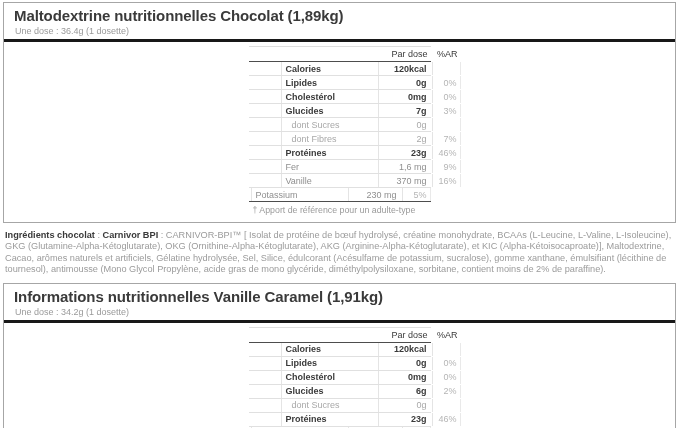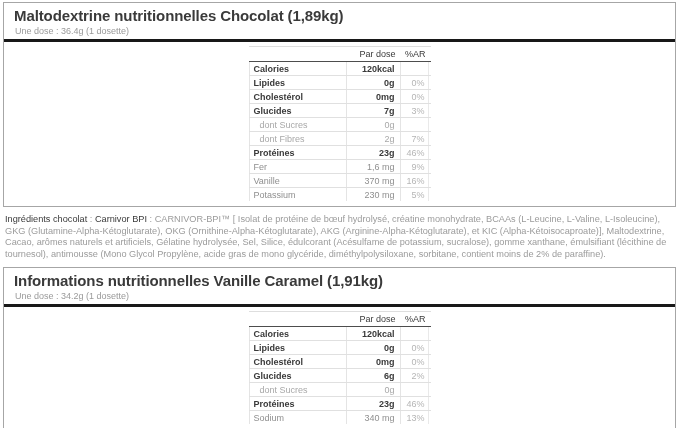--- a/index.html
+++ b/index.html
@@ -33,25 +33,25 @@
   .trow, .thead {
     display: flex; align-items: center;
   }
   .thead {
     border-top: 1px solid #dedede;
     border-bottom: 1px solid #4d4d4d;
     font-weight: 400; color: #3a3a3a;
   }
   .thead .c-val, .thead .c-ar { padding-top: 2px; padding-bottom: 2px; }
   .trow { border-bottom: 1px solid #e0e0e0; }
-  .trow:last-child { border-bottom: none; }
+  .trow:last-child { border-bottom: none; justify-content: flex-end; }
   .c-label {
     flex: 0 0 98px; text-align: left; padding: 1.5px 2px 1.5px 4px;
     border-left: 1px solid #e4e4e4; border-right: 1px solid #e4e4e4;
-    align-self: stretch; display: flex; align-items: center;
+    align-self: stretch; display: flex; align-items: center; margin-left: 32px;
   }
   .c-val {
     flex: 0 0 54px; text-align: right; padding: 1.5px 5px 1.5px 2px;
     border-right: 1px solid #e4e4e4;
     align-self: stretch; display: flex; align-items: center; justify-content: flex-end;
   }
   .c-ar {
     flex: 0 0 28px; text-align: right; padding: 1.5px 3px 1.5px 2px;
     border-right: 1px solid #e9e9e9;
     align-self: stretch; display: flex; align-items: center; justify-content: flex-end;
@@ -66,21 +66,21 @@
   .tfoot {
     border-top: 1px solid #4d4d4d;
     color: #9a9a9a; font-size: 8.8px;
     padding: 2.5px 2px 2px 4px;
   }
 
   .ingredients {
     font-size: 9.2px; line-height: 11.6px; color: #9b9b9b;
     padding: 3px 2px 7px 2px; text-align: left;
   }
-  .ingredients b { color: #3a3a3a; font-weight: 400; }
+  .ingredients b { color: #3a3a3a; font-weight: 700; }
 </style>
 </head>
 <body>
 
 <div class="page">
 
   <div class="panel">
     <div class="panel-head">
       <div class="panel-title">Maltodextrine nutritionnelles Chocolat (1,89kg)</div>
       <div class="panel-dose">Une dose : 36.4g (1 dosette)</div>
@@ -137,20 +137,21 @@
             <span class="c-label">Vanille</span>
             <span class="c-val">370 mg</span>
             <span class="c-ar">16%</span>
           </div>
           <div class="trow plain">
             <span class="c-label">Potassium</span>
             <span class="c-val">230 mg</span>
             <span class="c-ar">5%</span>
           </div>
         </div>
+      <div class="tfoot">† Apport de référence pour un adulte-type</div>
     </div>
   </div>
   <p class="ingredients"><b>Ingrédients chocolat</b><span> : </span><b>Carnivor BPI</b><span> : CARNIVOR-BPI™ [ Isolat de protéine de bœuf hydrolysé, créatine monohydrate, BCAAs (L-Leucine, L-Valine, L-Isoleucine), GKG (Glutamine-Alpha-Kétoglutarate), OKG (Ornithine-Alpha-Kétoglutarate), AKG (Arginine-Alpha-Kétoglutarate), et KIC (Alpha-Kétoisocaproate)], Maltodextrine, Cacao, arômes naturels et artificiels, Gélatine hydrolysée, Sel, Silice, édulcorant (Acésulfame de potassium, sucralose), gomme xanthane, émulsifiant (lécithine de tournesol), antimousse (Mono Glycol Propylène, acide gras de mono glycéride, diméthylpolysiloxane, sorbitane, contient moins de 2% de paraffine).</span></p>
 
   <div class="panel">
     <div class="panel-head">
       <div class="panel-title">Informations nutritionnelles Vanille Caramel (1,91kg)</div>
       <div class="panel-dose">Une dose : 34.2g (1 dosette)</div>
     </div>
     <div class="thick-rule"></div>

